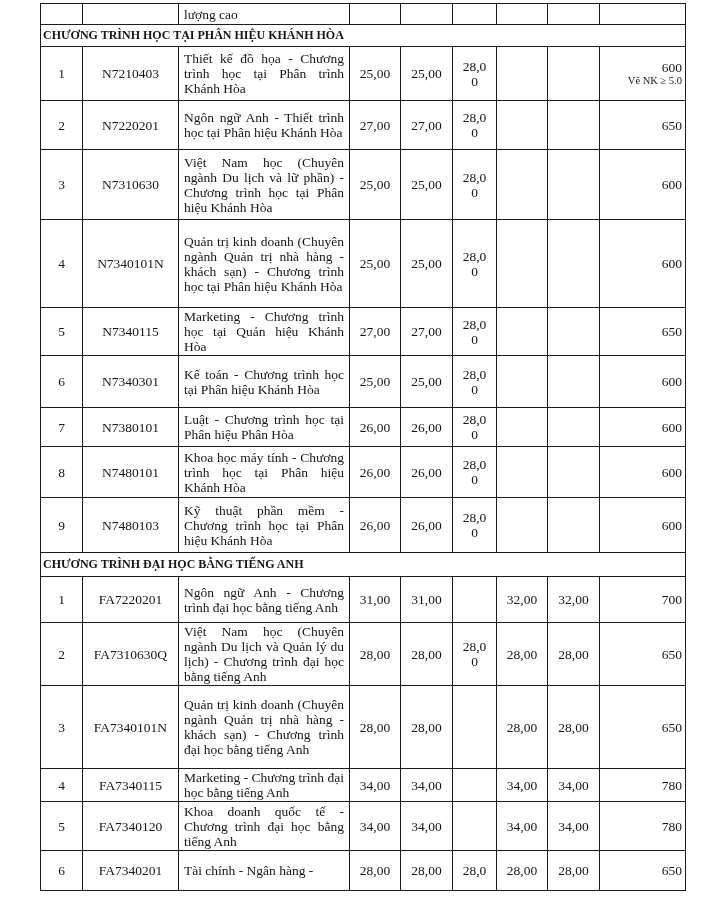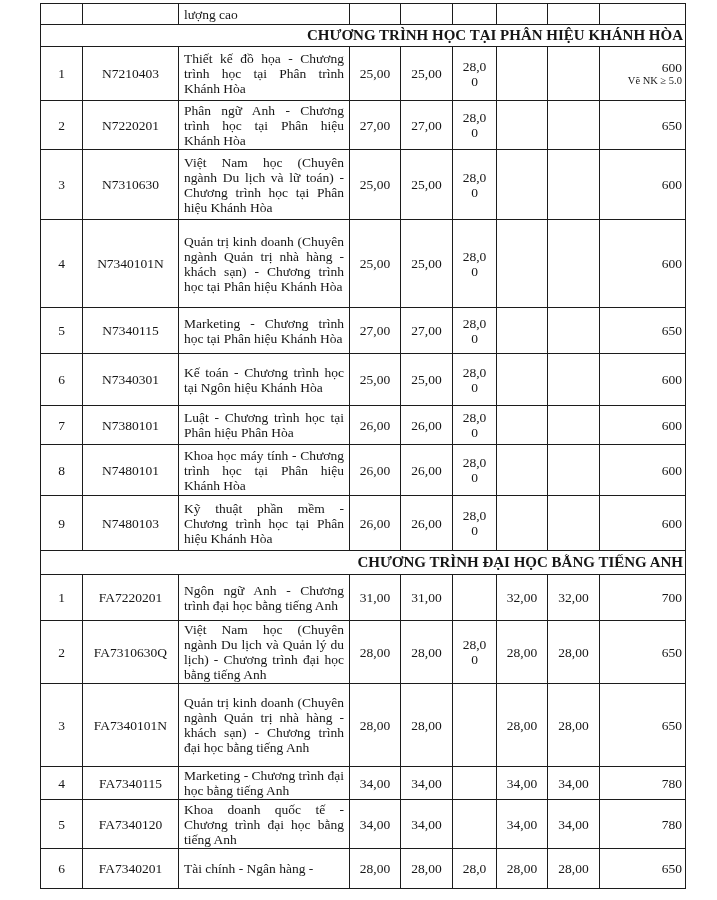--- a/index.html
+++ b/index.html
@@ -16,24 +16,24 @@
     width: 645px;
   }
   td, th {
     border: 1.5px solid #1c1c1c;
     vertical-align: middle;
     font-size: 13.5px;
     line-height: 15px;
     overflow: hidden;
   }
   th.section-header {
-    font-size: 15px;
+    font-size: 12px;
     line-height: 17px;
     font-weight: bold;
-    text-align: right;
+    text-align: left;
     padding: 1px 2px;
     white-space: nowrap;
   }
   td.c0, td.c1 { text-align: center; padding: 1px 2px; }
   td.c2 {
     text-align: justify;
     padding: 1px 5px;
   }
   td.c3, td.c4, td.c5, td.c6, td.c7 {
     text-align: center;
@@ -89,33 +89,33 @@
           <td class="c6"></td>
           <td class="c7"></td>
           <td class="c8">
             <div>600</div>
             <div class="note">Vẽ NK ≥ 5.0</div>
           </td>
         </tr>
         <tr style="height: 49px;">
           <td class="c0">2</td>
           <td class="c1">N7220201</td>
-          <td class="c2">Phân ngữ Anh - Chương trình học tại Phân hiệu Khánh Hòa</td>
+          <td class="c2">Ngôn ngữ Anh - Thiết trình học tại Phân hiệu Khánh Hòa</td>
           <td class="c3">27,00</td>
           <td class="c4">27,00</td>
           <td class="c5">28,0
 0</td>
           <td class="c6"></td>
           <td class="c7"></td>
           <td class="c8">650</td>
         </tr>
         <tr style="height: 70px;">
           <td class="c0">3</td>
           <td class="c1">N7310630</td>
-          <td class="c2">Việt Nam học (Chuyên ngành Du lịch và lữ toán) - Chương trình học tại Phân hiệu Khánh Hòa</td>
+          <td class="c2">Việt Nam học (Chuyên ngành Du lịch và lữ phần) - Chương trình học tại Phân hiệu Khánh Hòa</td>
           <td class="c3">25,00</td>
           <td class="c4">25,00</td>
           <td class="c5">28,0
 0</td>
           <td class="c6"></td>
           <td class="c7"></td>
           <td class="c8">600</td>
         </tr>
         <tr style="height: 88px;">
           <td class="c0">4</td>
@@ -125,33 +125,33 @@
           <td class="c4">25,00</td>
           <td class="c5">28,0
 0</td>
           <td class="c6"></td>
           <td class="c7"></td>
           <td class="c8">600</td>
         </tr>
         <tr style="height: 46px;">
           <td class="c0">5</td>
           <td class="c1">N7340115</td>
-          <td class="c2">Marketing - Chương trình học tại Phân hiệu Khánh Hòa</td>
+          <td class="c2">Marketing - Chương trình học tại Quản hiệu Khánh Hòa</td>
           <td class="c3">27,00</td>
           <td class="c4">27,00</td>
           <td class="c5">28,0
 0</td>
           <td class="c6"></td>
           <td class="c7"></td>
           <td class="c8">650</td>
         </tr>
         <tr style="height: 52px;">
           <td class="c0">6</td>
           <td class="c1">N7340301</td>
-          <td class="c2">Kế toán - Chương trình học tại Ngôn hiệu Khánh Hòa</td>
+          <td class="c2">Kế toán - Chương trình học tại Phân hiệu Khánh Hòa</td>
           <td class="c3">25,00</td>
           <td class="c4">25,00</td>
           <td class="c5">28,0
 0</td>
           <td class="c6"></td>
           <td class="c7"></td>
           <td class="c8">600</td>
         </tr>
         <tr style="height: 39px;">
           <td class="c0">7</td>

